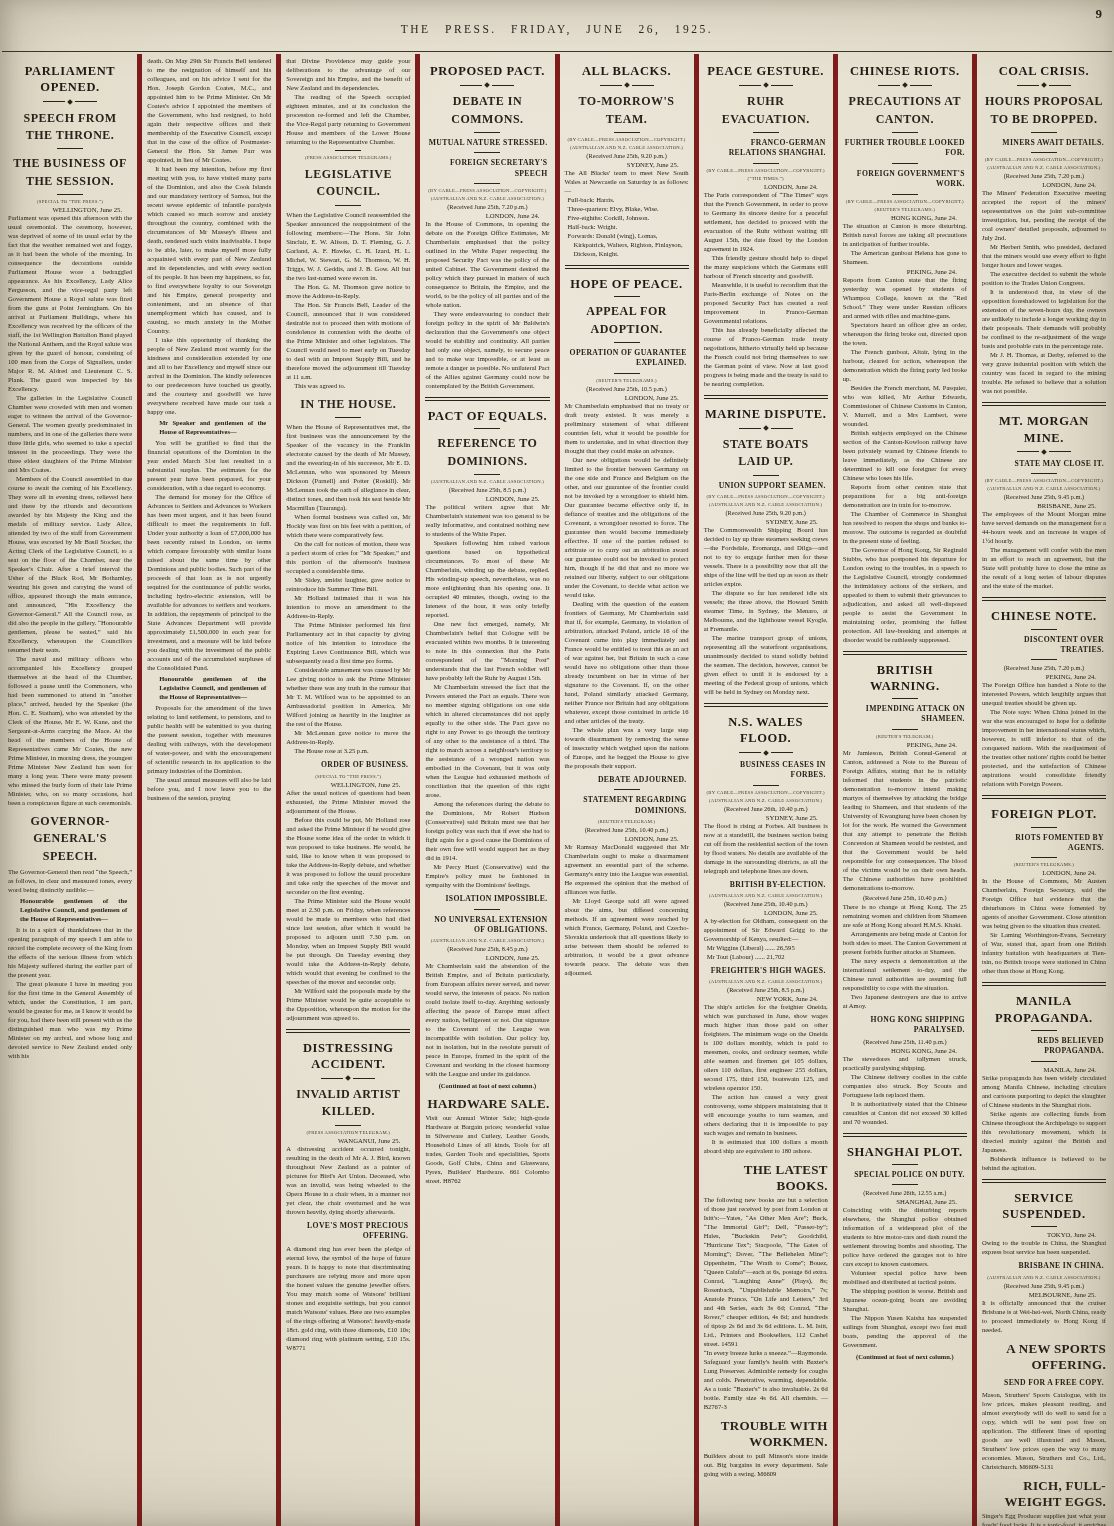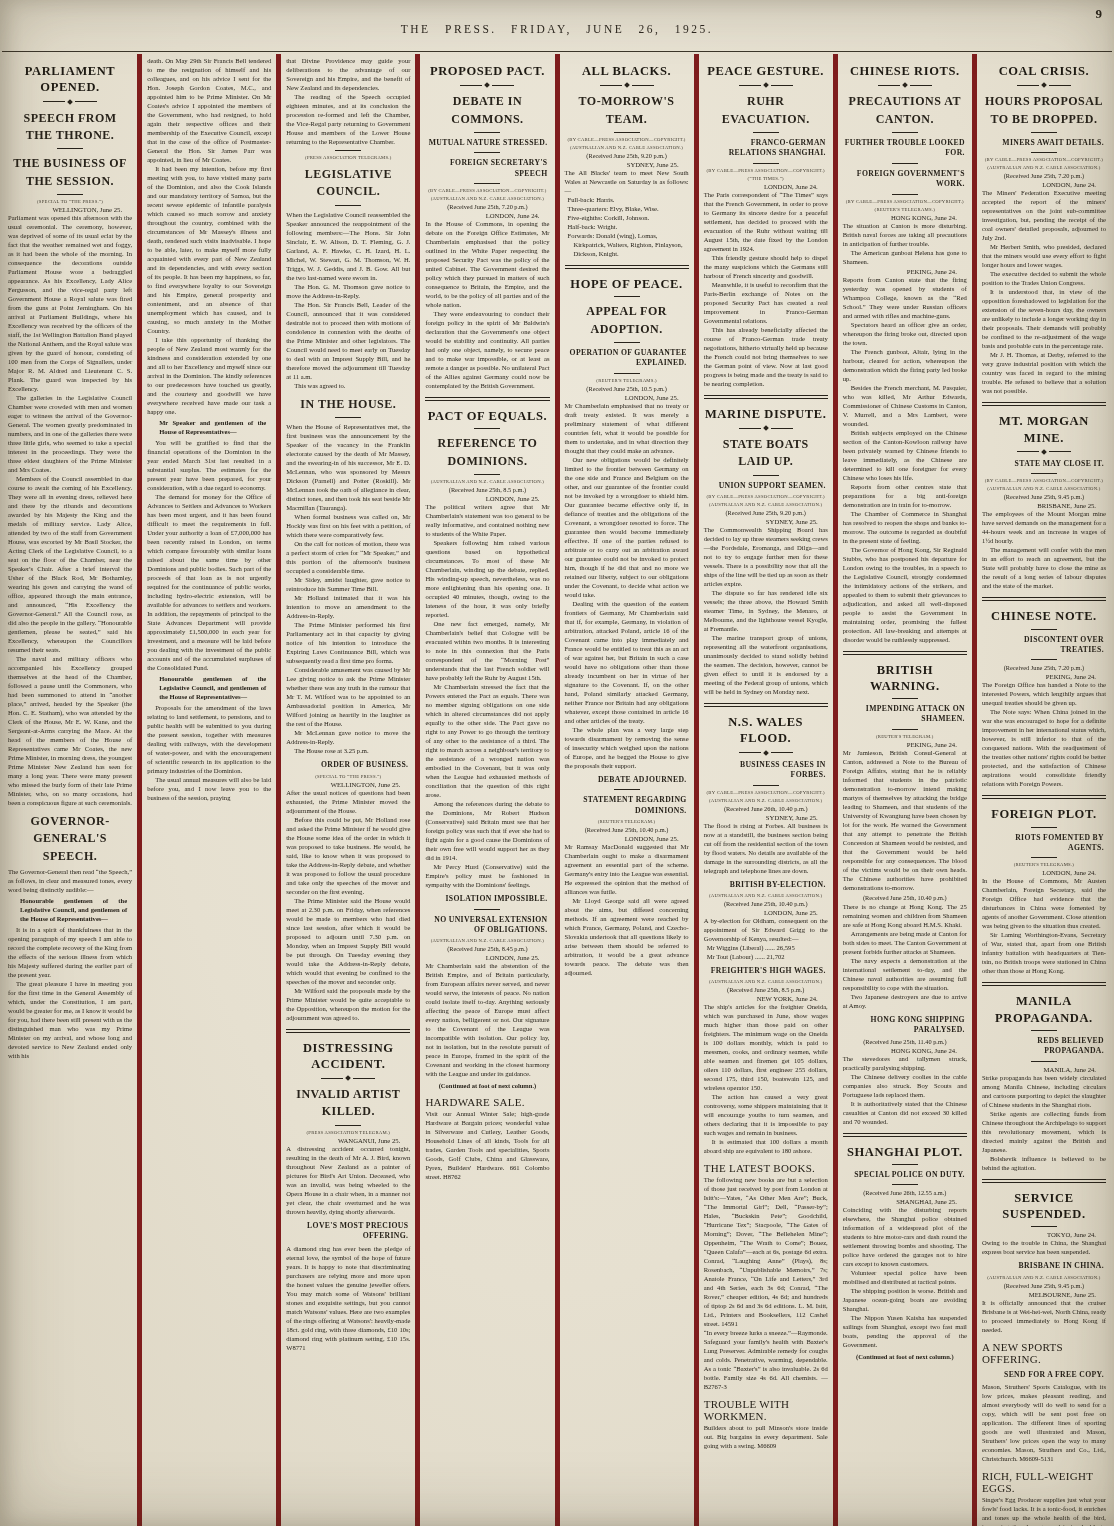--- a/index.html
+++ b/index.html
@@ -13,21 +13,21 @@
   header{position:relative;height:26px;padding-top:23px;}
   .mast-title{text-align:center;font-size:11.5px;letter-spacing:2.5px;word-spacing:9px;color:#2c2720;}
   .page-number{position:absolute;right:12px;top:6px;font-size:13px;font-weight:bold;}
   .mast-rule{border-top:1.5px solid #3b352a;margin:2px 2px 0;}
   .cols{display:flex;align-items:stretch;height:1484px;padding:2px 3px 0;}
   .col{flex:1 1 0;min-width:0;padding:2px 5px 0;overflow:hidden;border-right:5px solid #7f1d1d;}
   .col:last-child{border-right:none;}
   .h1{font-size:12.5px;font-weight:bold;text-align:center;letter-spacing:.6px;line-height:1.3;margin:7px 0 2px;color:#1f1b14;}
   .h2{font-size:12px;font-weight:bold;text-align:center;letter-spacing:.5px;line-height:1.45;margin:6px 3px 2px;}
   .h3{font-size:7.7px;font-weight:bold;text-align:right;letter-spacing:.35px;line-height:1.35;margin:5px 2px 2px;}
-  .adh{font-size:11px;font-weight:normal;text-align:left;letter-spacing:.3px;margin:7px 0 1px;}
+  .adh{font-size:13px;font-weight:bold;text-align:right;letter-spacing:.3px;margin:7px 0 1px;}
   .by{font-size:4.7px;text-align:center;letter-spacing:.25px;margin:3px 0 1px;color:#3c362b;}
   .rcv{font-size:6.3px;text-align:center;margin:2px 0 1px;}
   .date{font-size:6.7px;text-align:right;padding-right:10px;margin:2px 0 0;}
   .p{font-size:6.6px;line-height:9px;text-align:justify;margin:0;}
   .p.ind1{text-indent:8px;}
   .indent-block{padding:2px 5px 2px 12px;font-weight:bold;text-indent:0;line-height:9px;}
   .team-line{text-align:left;padding-left:9px;text-indent:-6px;}
   .ctr{font-size:6.5px;font-weight:bold;text-align:center;margin:4px 0 2px;}
   .orn{display:flex;align-items:center;justify-content:center;margin:4px 0;}
   .orn .bar{width:22px;height:1px;background:#28231b;}

